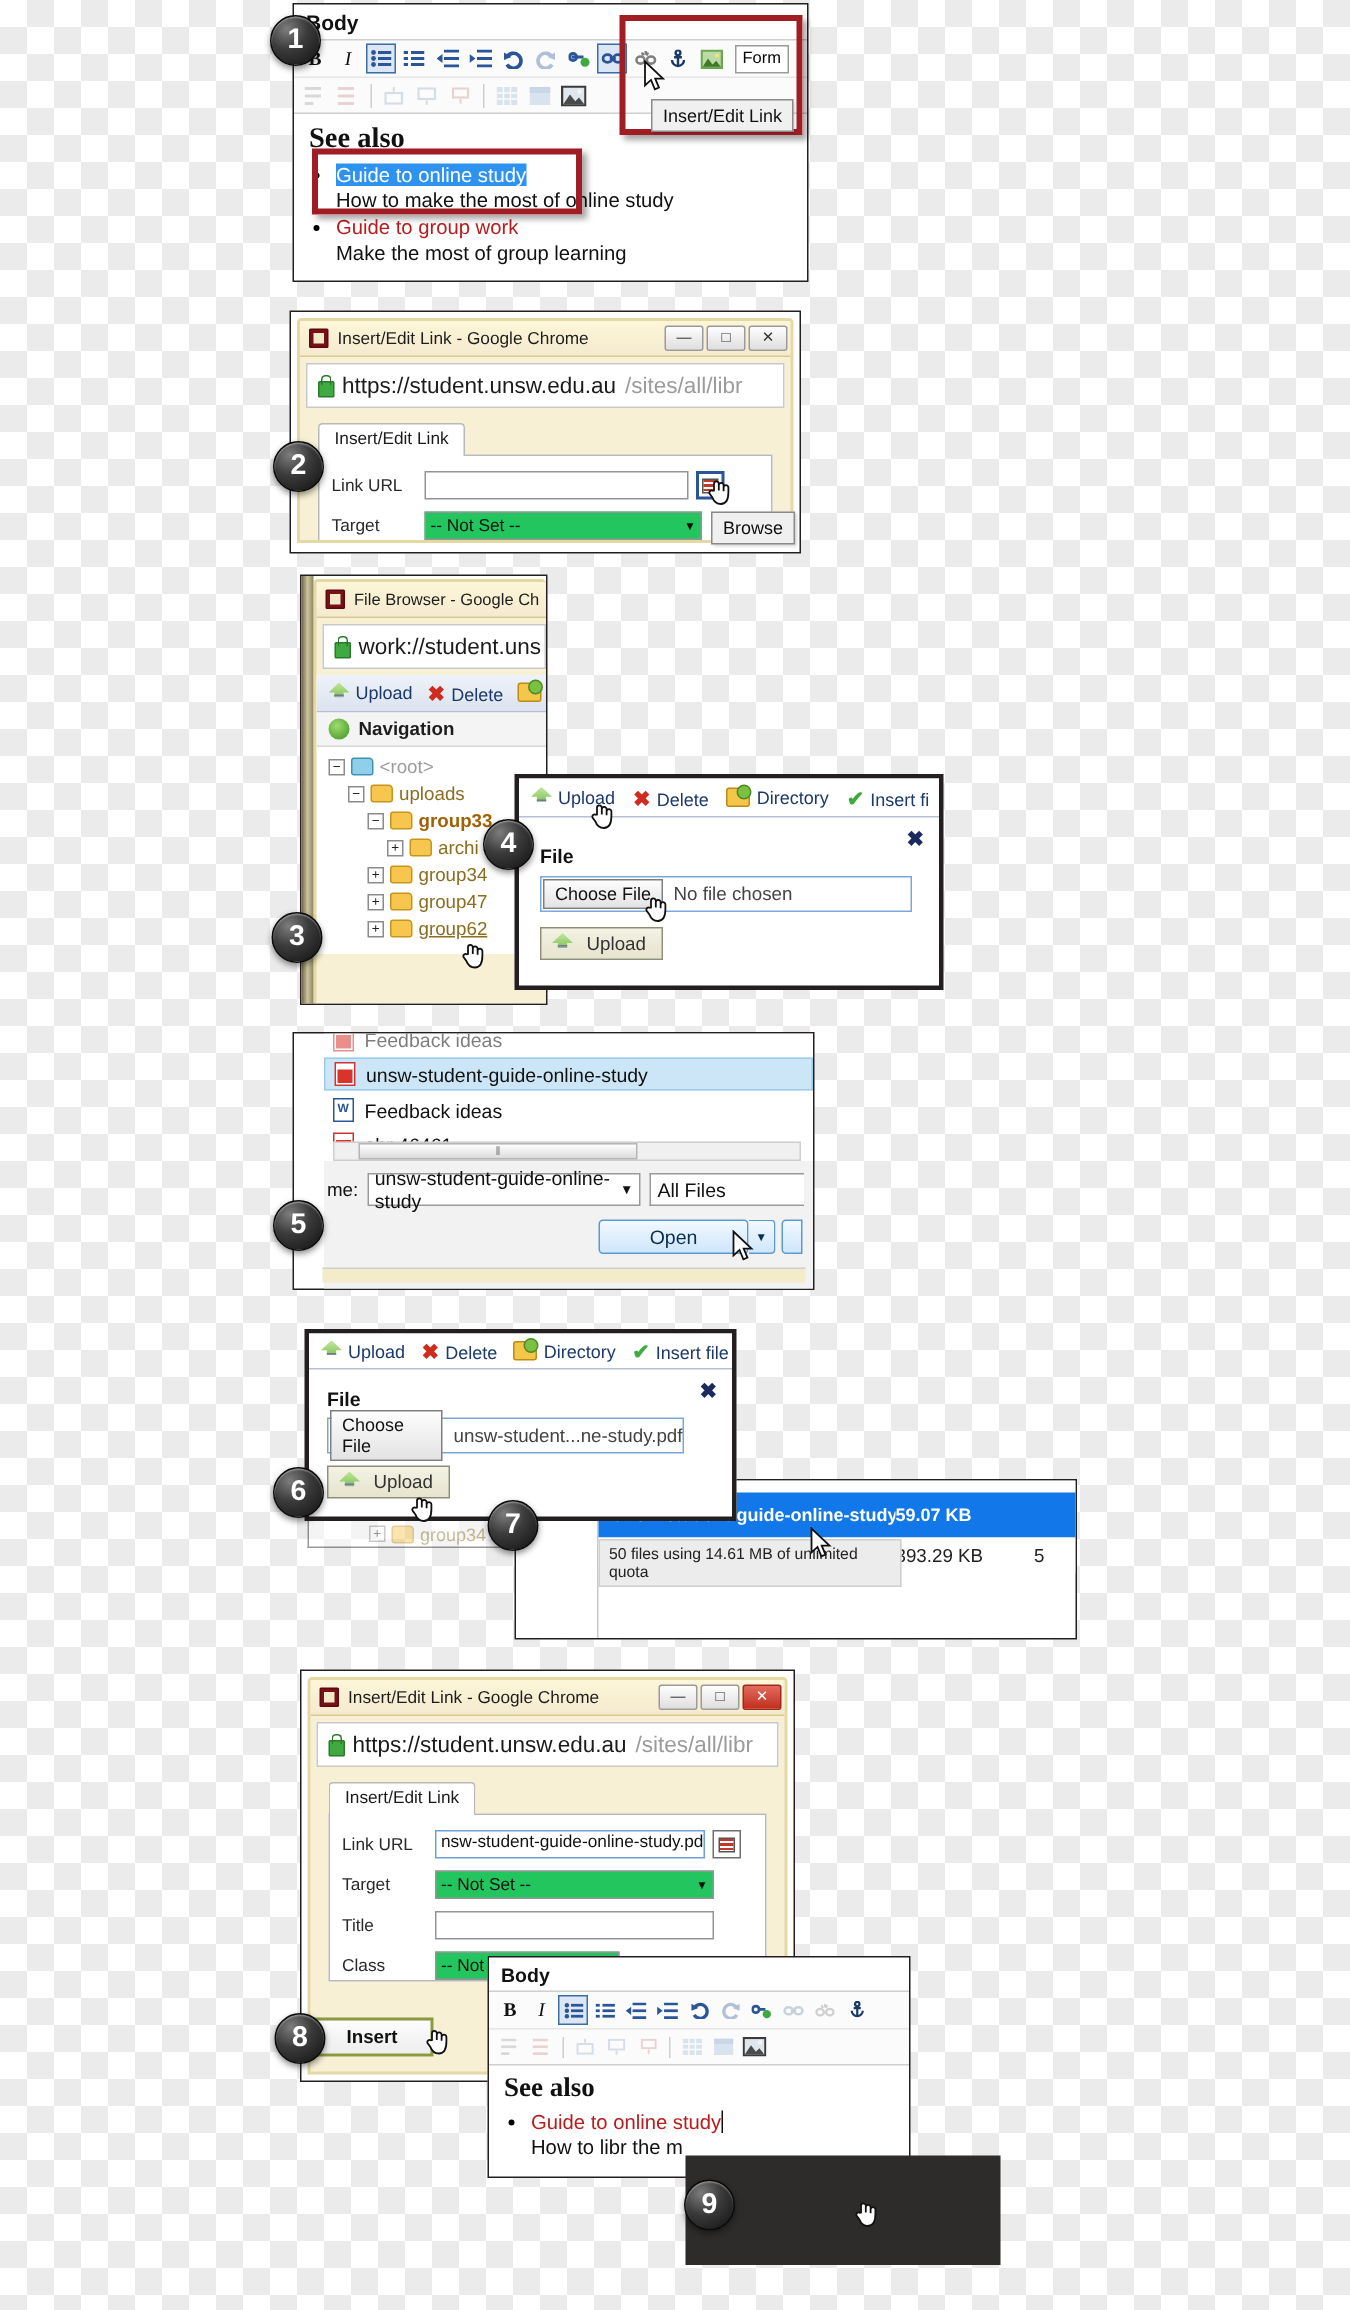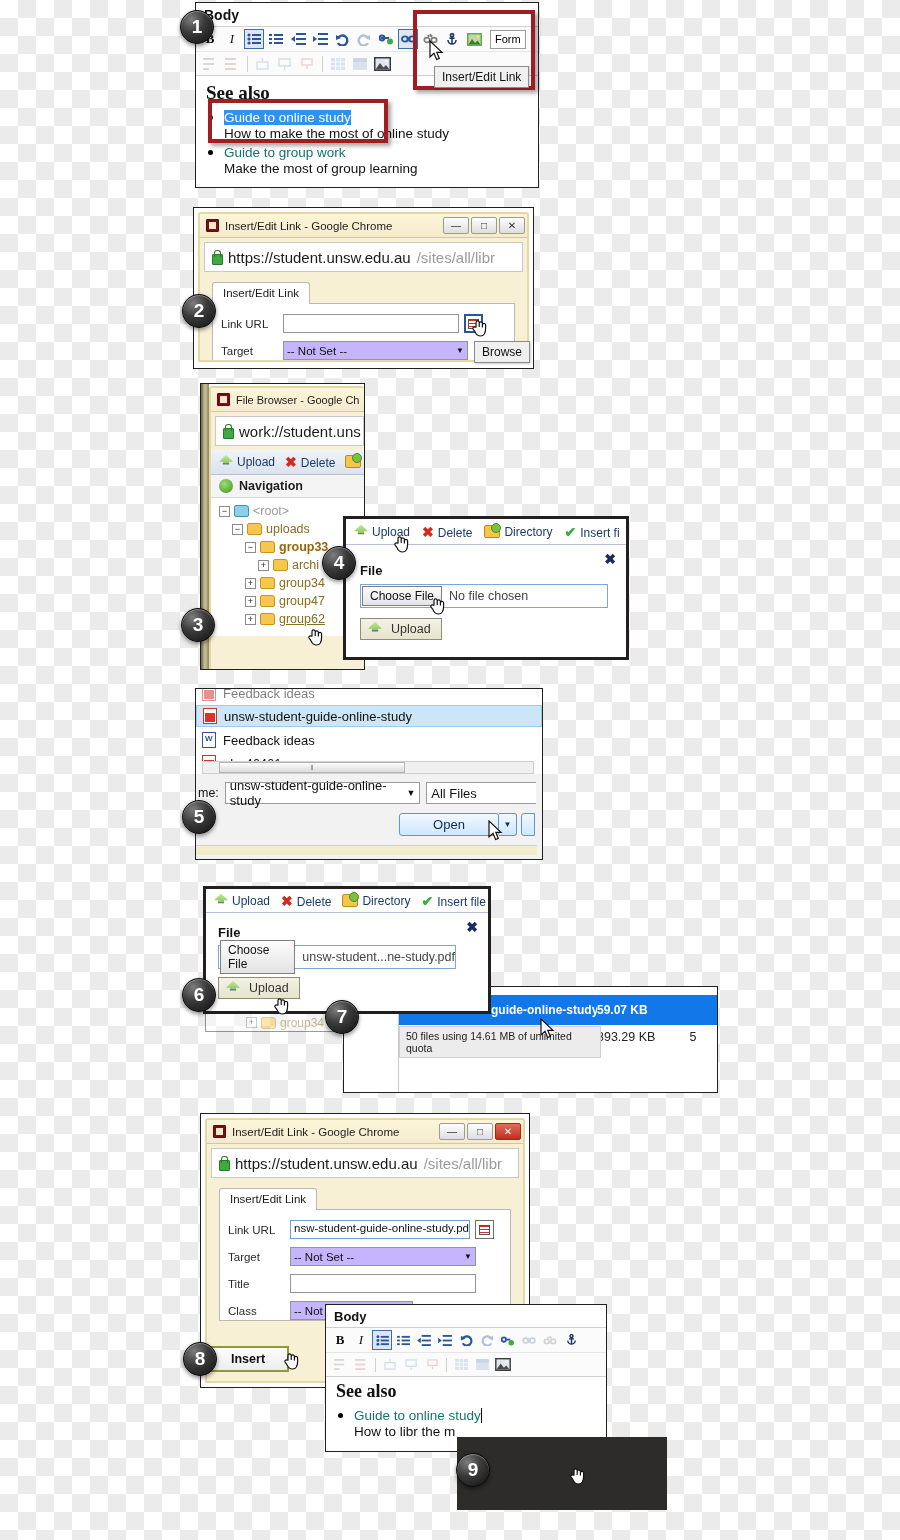--- a/index.html
+++ b/index.html
@@ -66,21 +66,21 @@
   .tabstrip { margin:10px 0 0 12px; display:flex; }
   .tab-active {
     border:1px solid #b9b9b9; border-bottom:none; background:#fff;
     padding:4px 10px 5px; font-size:11.5px; color:#1a1a1a; border-radius:3px 3px 0 0;
   }
   .formbox { border:1px solid #b9b9b9; margin:0 12px 0 12px; padding:10px 8px; background:#fff; }
   .frow { display:flex; align-items:center; margin-bottom:8px; }
   .flabel { width:62px; font-size:11.5px; color:#2a2a2a; flex:0 0 auto; }
   .finput { height:19px; border:1px solid #949494; background:#fff; font-size:11.5px; padding:1px 3px; color:#111; }
   .fselect {
-    height:19px; border:1px solid #949494; background:#c4b5fd; font-size:11.5px;
+    height:19px; border:1px solid #949494; background:#22c55e; font-size:11.5px;
     display:flex; align-items:center; padding:0 3px; color:#111; position:relative;
   }
   .fselect .car { margin-left:auto; font-size:8px; }
   .browse-ico {
     width:19px; height:19px; margin-left:5px; border:2px solid #2a5699; background:#fff;
     display:flex; align-items:center; justify-content:center; flex:0 0 auto;
   }
   .browse-ico i { display:block; width:11px; height:10px; background:
       repeating-linear-gradient(#c0392b 0 1.5px, #fff 1.5px 3px); border:1px solid #555; }
   .tooltip {
@@ -100,21 +100,21 @@
   .ed-toolbar { border-top:1px solid #cfcfcf; border-bottom:1px solid #cfcfcf; background:#fbfbfb; }
   .ed-row { display:flex; align-items:center; gap:2px; padding:2px 4px; height:24px; }
   .tbtn { width:20px; height:20px; display:flex; align-items:center; justify-content:center;
           font-size:13px; color:#1b3a6b; position:relative; }
   .tbtn.sel { border:1px solid #3b6ea5; background:#dce6f4; }
   .tbtn.dim { opacity:.35; }
   .ed-body { padding:4px 10px 6px; }
   .see-also { font-size:19px; font-weight:bold; color:#111; margin:2px 0 4px; font-family:"Liberation Serif", serif; }
   .bullets { margin:0; padding-left:18px; }
   .bullets li { margin-bottom:1px; list-style:disc; }
-  .lk { color:#0f766e; font-size:13.5px; }
+  .lk { color:#b91c1c; font-size:13.5px; }
   .lk.sel { background:#2e93f0; color:#fff; }
   .sub { color:#111; font-size:13.5px; }
   .formatsel { border:1px solid #9b9b9b; background:#fff; font-size:11px; padding:2px 4px; height:19px; margin-left:4px; }
 
   
   .fb-toolbar {
     display:flex; align-items:center; gap:14px; height:25px; padding:0 8px;
     background:linear-gradient(#eef2f9,#dce3ef); border-bottom:1px solid #b6c0d2;
     font-size:12px; color:#1b3a6b; white-space:nowrap;
   }
@@ -523,21 +523,21 @@
         <path d="M4 9 V4.5 a1.6 1.6 0 0 1 3.2 0 V9 V5.5 a1.6 1.6 0 0 1 3.2 0 V9.5 V7 a1.6 1.6 0 0 1 3.2 0 v3 c0 5-1.5 8-5 8 -3.5 0-5-2.5-5.8-4.6 L1 11 a1.5 1.5 0 0 1 2.2-1.8Z" fill="#fff" stroke="#111" stroke-width="1.2"></path>
       </svg>
   </div>
   <div class="cur-hand" style="left:430px; top:596px; z-index:41;">
     <svg width="18" height="22" viewBox="0 0 18 22">
         <path d="M4 9 V4.5 a1.6 1.6 0 0 1 3.2 0 V9 V5.5 a1.6 1.6 0 0 1 3.2 0 V9.5 V7 a1.6 1.6 0 0 1 3.2 0 v3 c0 5-1.5 8-5 8 -3.5 0-5-2.5-5.8-4.6 L1 11 a1.5 1.5 0 0 1 2.2-1.8Z" fill="#fff" stroke="#111" stroke-width="1.2"></path>
       </svg>
   </div>
   <div class="badge" style="left:322px; top:546px;">4</div>
 
-  <div class="panel" style="left:195px; top:688px; width:348px; height:172px;">
+  <div class="panel" style="left:195px; top:688px; width:348px; height:172px;padding-left:20px;">
     <div class="os-list" style="padding:2px 0 0 0;overflow:hidden;height:72px;">
       <div class="os-row" style="opacity:.55;margin-top:-8px;">
         <span class="ic-pdf"></span>
         <span>Feedback ideas</span>
       </div>
       <div class="os-row sel" style="margin-top:2px;">
         <span class="ic-pdf"></span>
         <span>unsw-student-guide-online-study</span>
       </div>
       <div class="os-row" style="margin-top:3px;">

